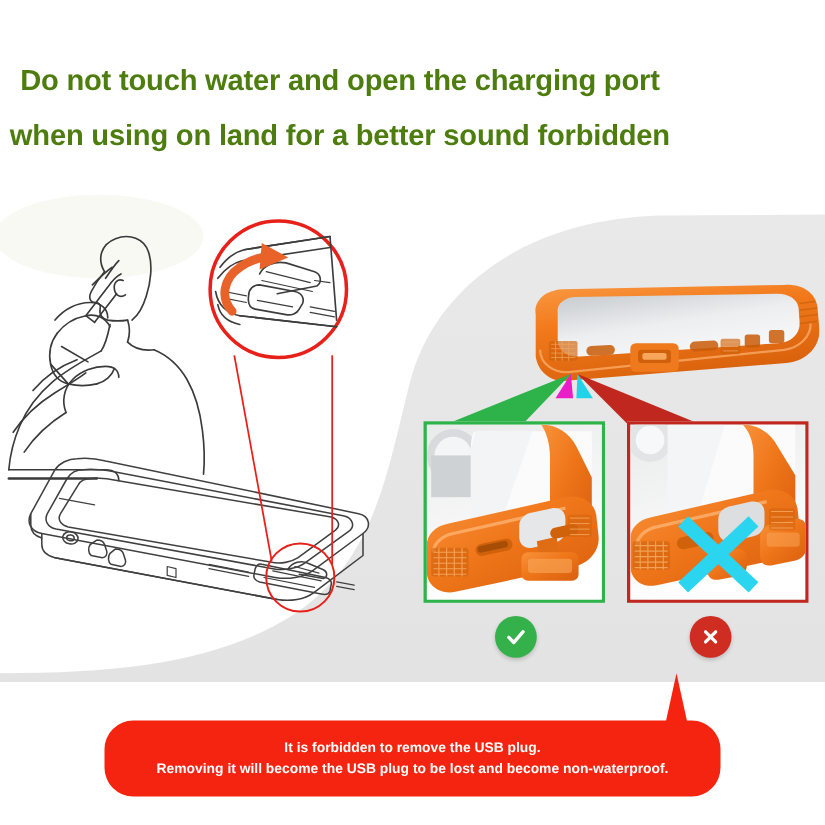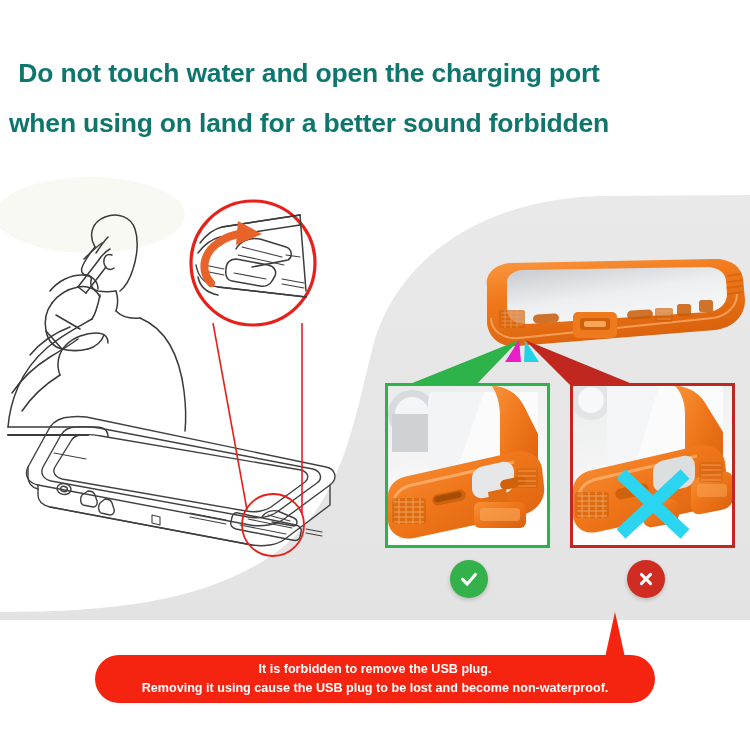--- a/index.html
+++ b/index.html
@@ -13,21 +13,21 @@
   }
   .canvas{position:absolute;inset:0;width:750px;height:750px;overflow:hidden;background:#fff;}
 
   
   .bg-layer{position:absolute;inset:0;width:750px;height:750px;}
 
   
   .headline{
     position:absolute;left:0;top:48px;width:618px;
     text-align:center;
-    color:#0f766e;
+    color:#4d7c0f;
     font-weight:bold;
     font-size:26.5px;
     line-height:50px;
     letter-spacing:-0.2px;
   }
   .headline .ln{display:block;white-space:nowrap;}
 
   
   .left-art{position:absolute;left:0px;top:195px;width:400px;height:420px;}
 
@@ -43,21 +43,21 @@
   .panel.bad{left:570px;top:383px;border:3px solid #c0281f;}
 
   .badge{position:absolute;width:38px;height:38px;border-radius:50%;
     display:flex;align-items:center;justify-content:center;
     box-shadow:0 2px 4px rgba(0,0,0,.18);}
   .badge.ok{left:450px;top:560px;background:#34b14b;}
   .badge.no{left:627px;top:560px;background:#cf2c22;}
 
   
   .banner{
-    position:absolute;left:95px;top:655px;width:560px;height:48px;
+    position:absolute;left:95px;top:655px;width:560px;height:69px;
     background:#f42410;border-radius:26px;
     color:#ffffff;font-weight:bold;font-size:12.6px;
     display:flex;flex-direction:column;align-items:center;justify-content:center;
     line-height:19px;text-align:center;
   }
   .banner .bl{display:block;white-space:nowrap;}
 </style>
 </head>
 <body>
 
@@ -421,16 +421,16 @@
       <path d="M6.5,6.5 L17.5,17.5 M17.5,6.5 L6.5,17.5" fill="none" stroke="#ffffff" stroke-width="3.6" stroke-linecap="round"></path>
     </svg>
   </div>
 
   <svg style="position:absolute;left:595px;top:612px;width:40px;height:52px;" viewBox="0 0 40 52" width="40" height="52">
     <polygon points="20,0 31,50 9,50" fill="#f42410"></polygon>
   </svg>
 
   <div class="banner">
     <span class="bl">It is forbidden to remove the USB plug.</span>
-    <span class="bl">Removing it using cause the USB plug to be lost and become non-waterproof.</span>
+    <span class="bl">Removing it will become the USB plug to be lost and become non-waterproof.</span>
   </div>
 
 </div>
 
 </body></html>

